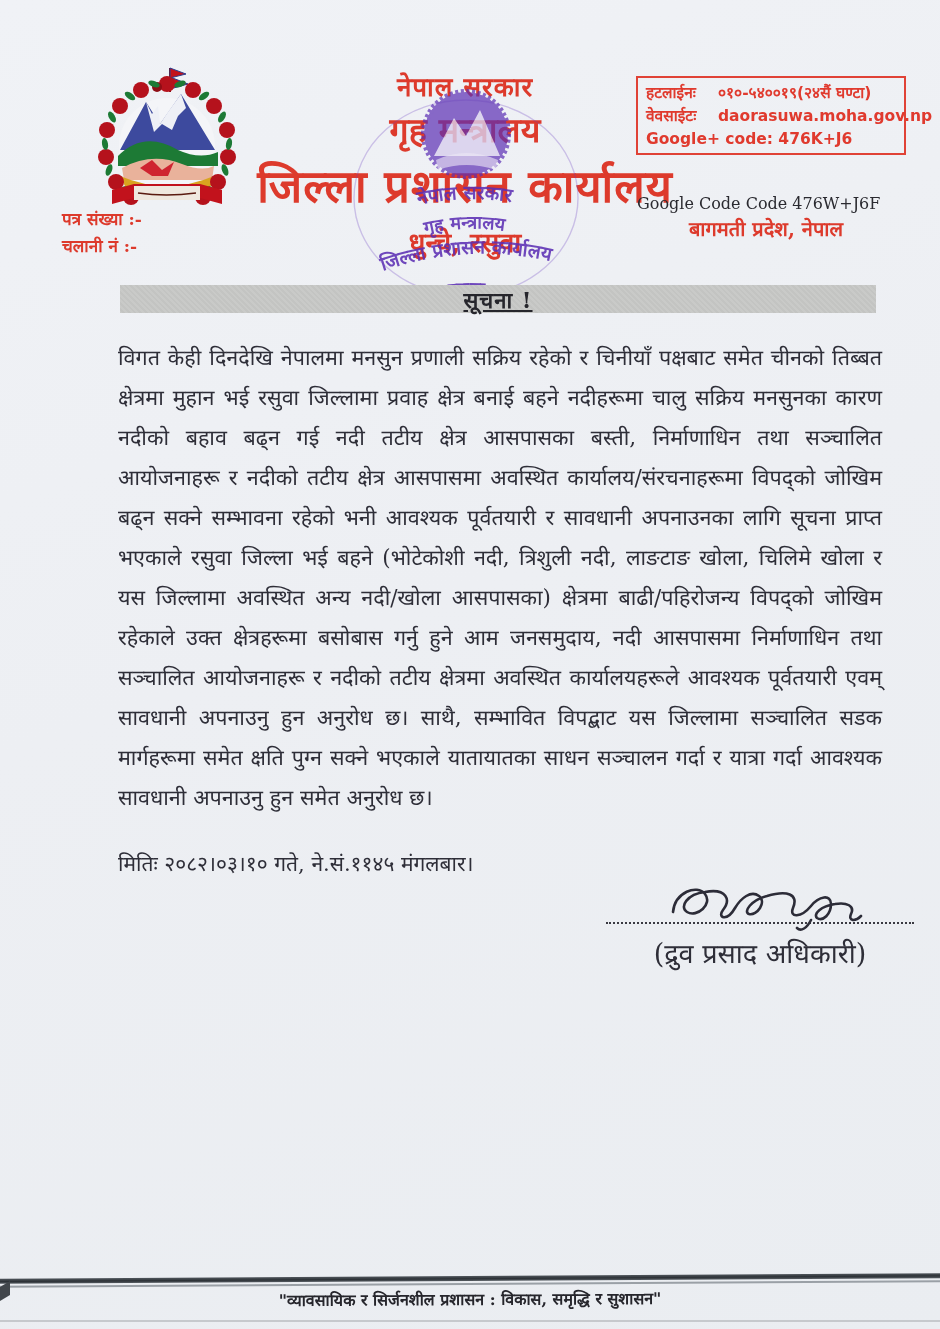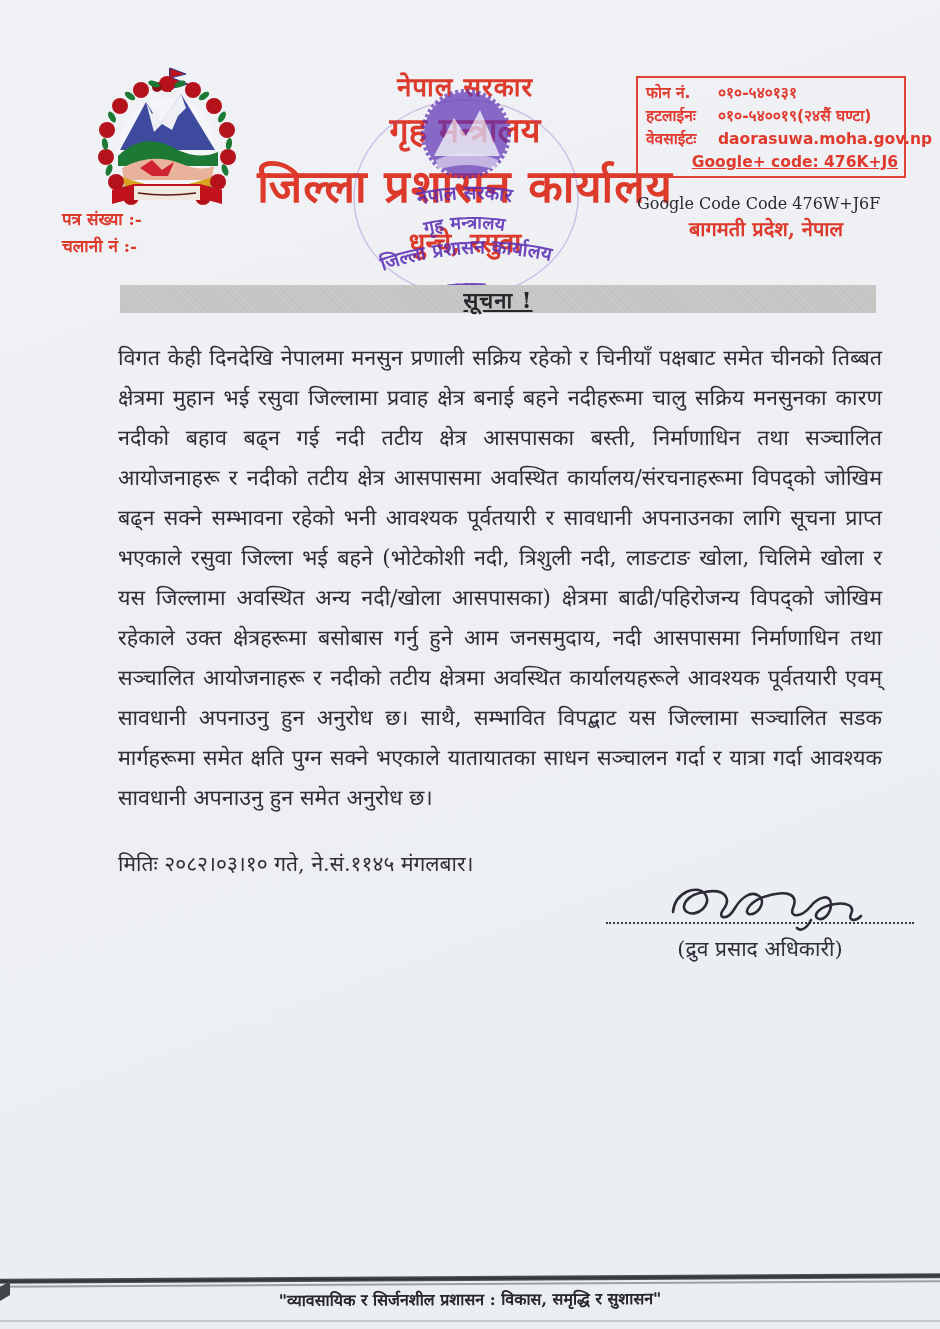--- a/index.html
+++ b/index.html
@@ -21,21 +21,21 @@
   .location-line{font-size:27px;font-weight:bold;margin-top:8px;}
   .contact-box{
     position:absolute;left:636px;top:76px;width:252px;
     border:2px solid #e04236;padding:4px 6px 2px 8px;
     color:#e03a2e;font-size:15.5px;line-height:23px;
     font-family:"DejaVu Sans","Liberation Sans",sans-serif;
   }
   .contact-row{display:flex;white-space:nowrap;}
   .contact-label{min-width:72px;font-weight:bold;}
   .contact-value{font-weight:bold;}
-  .contact-row.underlined{text-decoration:underline;justify-content:flex-end;}
+  .contact-row.underlined{}
   .gplus-black{
     position:absolute;left:637px;top:194px;width:250px;
     color:#2a2a30;font-size:16px;font-family:"DejaVu Serif",serif;
     background:transparent;
   }
   .province-line{
     position:absolute;left:648px;top:215px;width:236px;text-align:center;
     color:#dd3a2c;font-size:20px;font-weight:bold;
   }
   .ref-block{position:absolute;left:62px;top:206px;color:#dd3a2c;font-size:17px;font-weight:bold;line-height:27px;}
@@ -59,21 +59,21 @@
     text-align:justify;text-justify:inter-word;margin:0;
   }
   .date-line{
     position:absolute;left:118px;top:849px;
     font-size:21px;color:#2e2e38;margin:0;
   }
   
   .sig-block{position:absolute;left:592px;top:878px;width:336px;text-align:center;color:#2e2e38;}
   .sig-scribble{display:block;margin:0 auto -16px auto;}
   .sig-dots{width:308px;margin:0 auto;border-bottom:2.5px dotted #3a3a42;height:2px;}
-  .sig-name{font-size:21px;margin-top:10px;}
+  .sig-name{font-size:27px;margin-top:10px;}
   .sig-title{font-size:21px;margin-top:7px;}
   
   .footer-rule{
     position:absolute;left:-6px;top:1276px;width:952px;height:5px;
     background:linear-gradient(#50565c,#2d3237 55%,#575d63);
     transform:rotate(-0.35deg);
   }
   .footer-rule-shadow{
     position:absolute;left:-6px;top:1283px;width:952px;height:1.5px;
     background:#9aa0a6;transform:rotate(-0.35deg);
@@ -152,24 +152,20 @@
 
   <div class="title-block">
     <div class="gov-line">नेपाल सरकार</div>
     <div class="ministry-line">गृह मन्त्रालय</div>
     <div class="office-line">जिल्ला प्रशासन कार्यालय</div>
     <div class="location-line">धुन्चे, रसुवा</div>
   </div>
 
   <div class="contact-box">
     <div class="contact-row">
-      <span class="contact-label">फोन नं.</span>
-      <span class="contact-value">०१०-५४०१३१</span>
-    </div>
-    <div class="contact-row">
       <span class="contact-label">हटलाईनः</span>
       <span class="contact-value">०१०-५४००१९(२४सैं घण्टा)</span>
     </div>
     <div class="contact-row">
       <span class="contact-label">वेवसाईटः</span>
       <span class="contact-value">daorasuwa.moha.gov.np</span>
     </div>
     <div class="contact-row underlined">
       <span class="contact-value">Google+ code: 476K+J6</span>
     </div>

